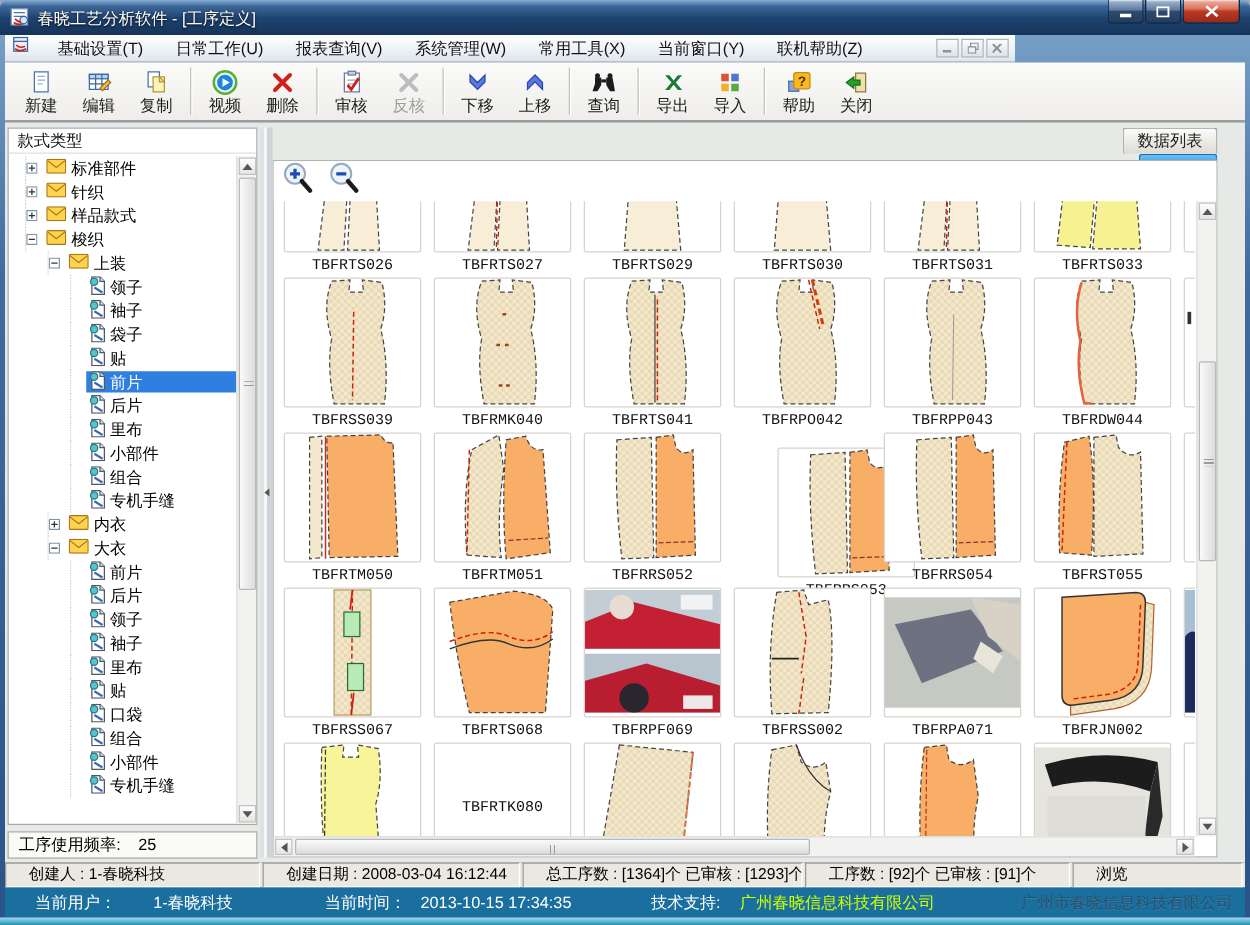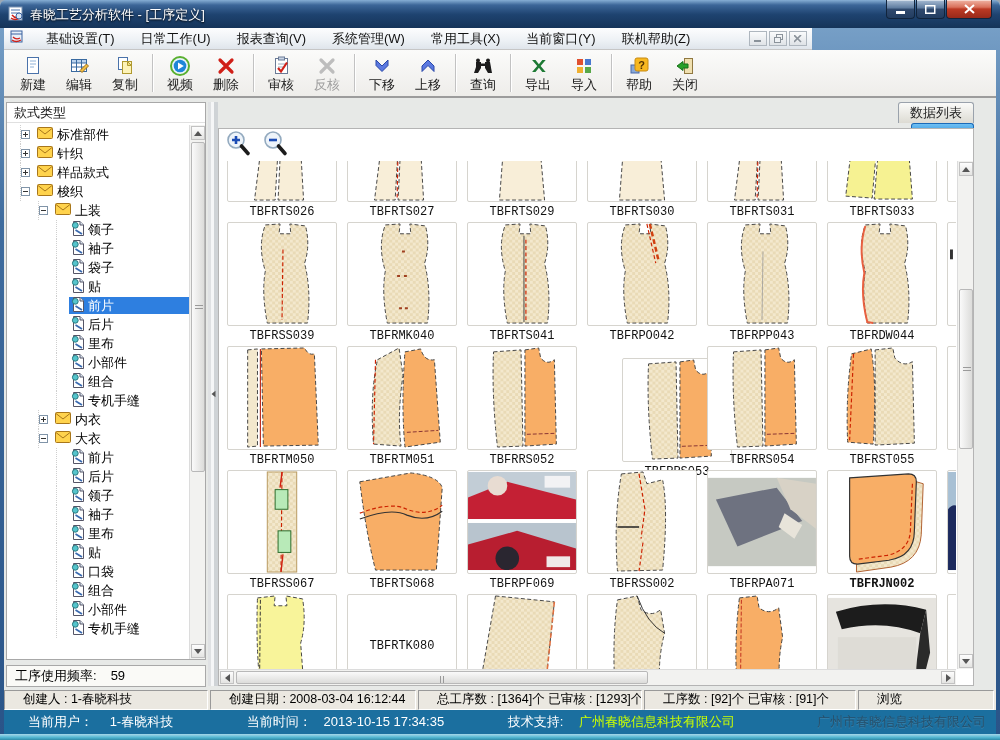--- a/index.html
+++ b/index.html
@@ -716,21 +716,21 @@
           </div>
         <div class="sthumb" style="top:17px;height:330px;">
             <span class="grip" style="top:162px;"></span>
           </div>
         <div class="sarrow" style="bottom:1px;">
             <span class="tri down"></span>
           </div>
       </div>
     </div>
 
-    <div class="freq"><span>工序使用频率:</span><b>59</b></div>
+    <div class="freq"><span>工序使用频率:</span><b>25</b></div>
 
     <div class="splitter">
       <span class="tri left" style="transform:scale(.8);"></span>
     </div>
 
     <div class="rightpane">
       <div class="tabs" id="tabs">
           <div class="tab">数据列表</div>
           <div class="tab active">缩略图</div>
         </div>
@@ -1129,21 +1129,21 @@
                 <div class="thumb">
                   <svg width="110" height="104" viewBox="0 0 110 106">
                     <rect x="0" y="8" width="110" height="90" fill="#c6c9c2"></rect>
                     <polygon points="8,30 70,18 96,52 30,78" fill="#6e7280"></polygon>
                     <polygon points="70,8 110,14 110,60 84,40" fill="#d8d2c6"></polygon>
                     <polygon points="78,44 96,56 88,70 72,58" fill="#e8e4da"></polygon>
                   </svg>
                 </div>
                 <div class="clabel">TBFRPA071</div>
               </div>
-              <div class="cell" style="left: 607px; top: 372px; font-weight: bold;">
+              <div class="cell" style="left: 607px; top: 372px;">
                 <div class="thumb">
                   <svg width="110" height="104" viewBox="0 0 110 106">
                     <defs>
                       <pattern id="chk" width="6" height="6" patternUnits="userSpaceOnUse">
                         <rect width="6" height="6" fill="#f3e8cd"></rect>
                         <rect width="3" height="3" fill="#e9dab6"></rect>
                         <rect x="3" y="3" width="3" height="3" fill="#e9dab6"></rect>
                       </pattern>
                     </defs>
                     <path d="M90 12 L97 14 L95 66 Q93 94 64 99 L29 104 L29 96 Z" fill="url(#chk)" stroke="#b06030" stroke-width="1"></path>
@@ -1259,21 +1259,21 @@
   <div class="statusbar" id="statusbar">
       <div class="seg" style="width: 204px;">创建人 : 1-春晓科技</div>
       <div class="seg" style="width: 206px;">创建日期 : 2008-03-04 16:12:44</div>
       <div class="seg" style="width: 224px;">总工序数 : [1364]个  已审核 : [1293]个</div>
       <div class="seg" style="width: 212px;">工序数 : [92]个  已审核 : [91]个</div>
       <div class="seg" style="flex: 1 1 0%;">浏览</div>
     </div>
 
   <div class="bottombar">
     <span class="bb-item" style="margin-left:24px;">当前用户：</span>
-    <span class="bb-item" style="margin-left:13px;">1-春晓科技</span>
+    <span class="bb-item" style="margin-left:26px;">1-春晓科技</span>
     <span class="bb-item" style="margin-left:70px;">当前时间：</span>
     <span class="bb-item" style="margin-left:8px;">2013-10-15 17:34:35</span>
     <span class="bb-item" style="margin-left:60px;">技术支持:</span>
     <span class="bb-item bb-support" style="margin-left:12px;">广州春晓信息科技有限公司</span>
     <span class="bb-company">广州市春晓信息科技有限公司</span>
   </div>
 
   <div class="bstrip"></div>
 </div>
 

